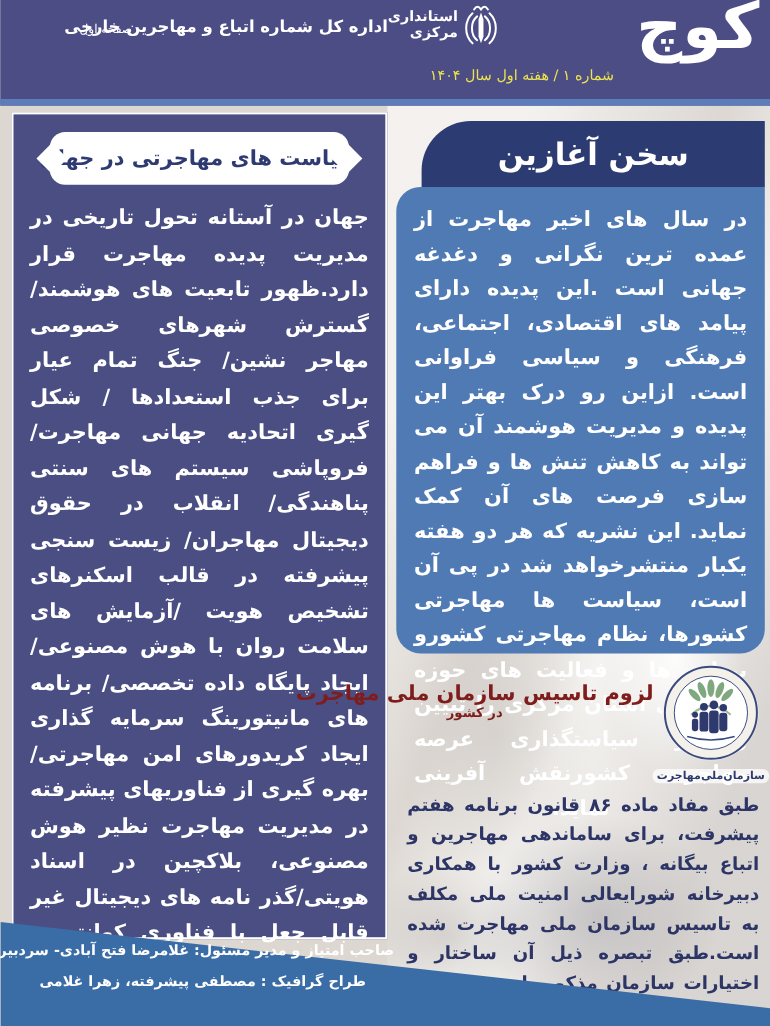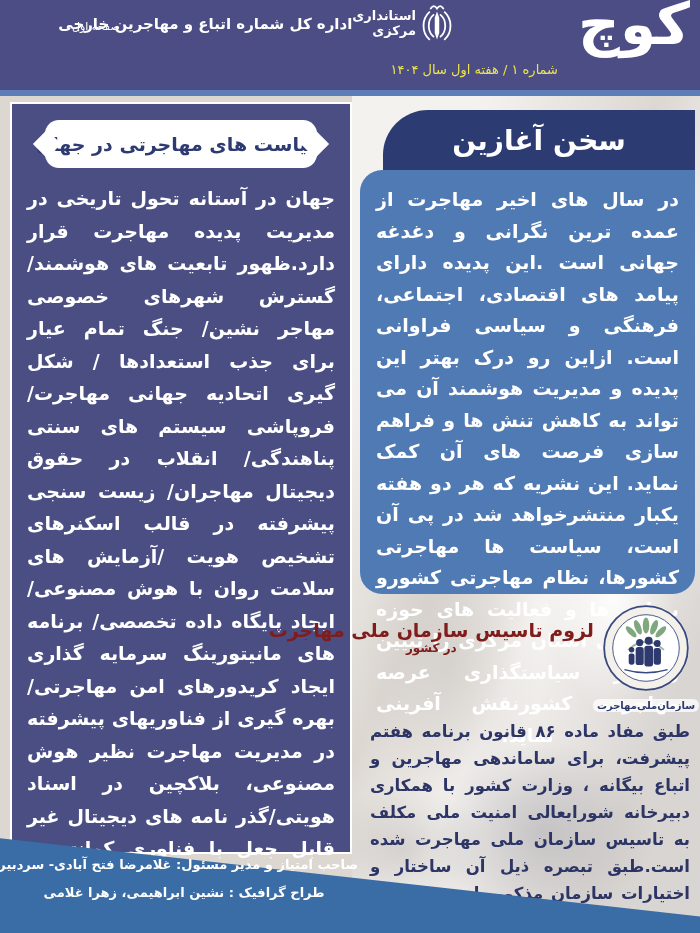--- a/index.html
+++ b/index.html
@@ -138,16 +138,16 @@
           <div class="org-title-l2">در کشور</div>
         </div>
       </div>
       <div class="org-body">طبق مفاد ماده ۸۶ قانون برنامه هفتم پیشرفت، برای ساماندهی مهاجرین و اتباع بیگانه ، وزارت کشور با همکاری دبیرخانه شورایعالی امنیت ملی مکلف به تاسیس سازمان ملی مهاجرت شده است.طبق تبصره ذیل آن ساختار و اختیارات سازمان مذکور باید به تصویب مجلس شورای اسلامی برسد. تشکیل این سازمان در شرایطی که کشور از سیاست و راهبرد مشخص در عرصه مهاجرت رنج می برد و امور مهاجرت درچند دستگاه اجرایی پراکنده است،ضرورتی اجتناب ناپذیراست.</div>
     </div>
   </div>
 
   <div class="footer-band"></div>
   <div class="credits">
     <div>صاحب امتیاز و مدیر مسئول: غلامرضا فتح آبادی- سردبیر: علیرضا فراهانی</div>
-    <div>طراح گرافیک : نشین ابراهیمی، زهرا غلامی</div>
+    <div>طراح گرافیک : مصطفی پیشرفته، زهرا غلامی</div>
   </div>
 
 </div>
 
 </body></html>

